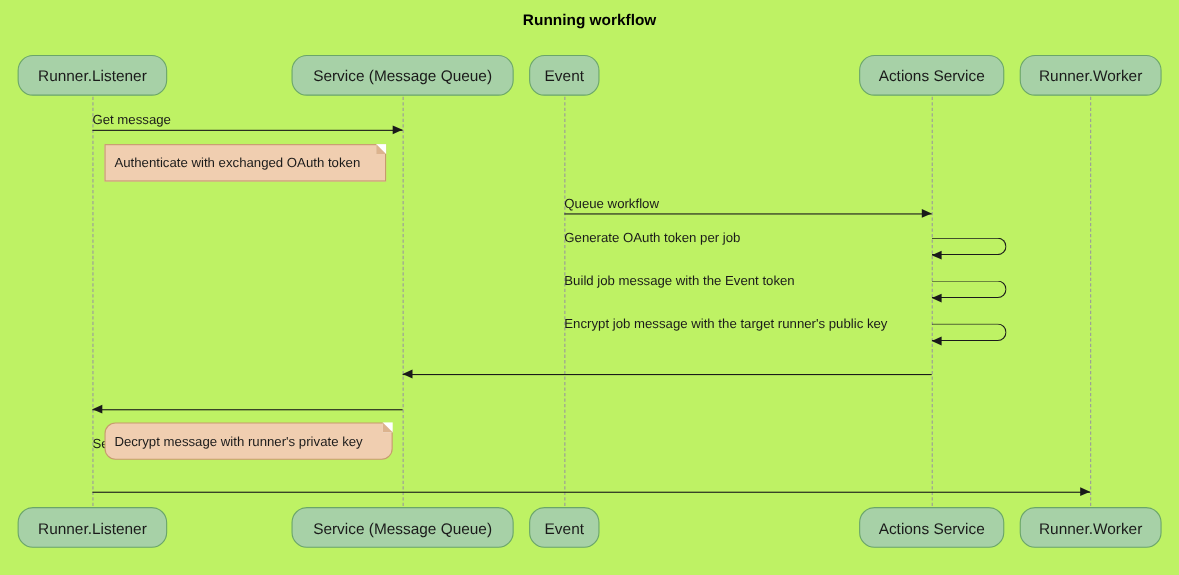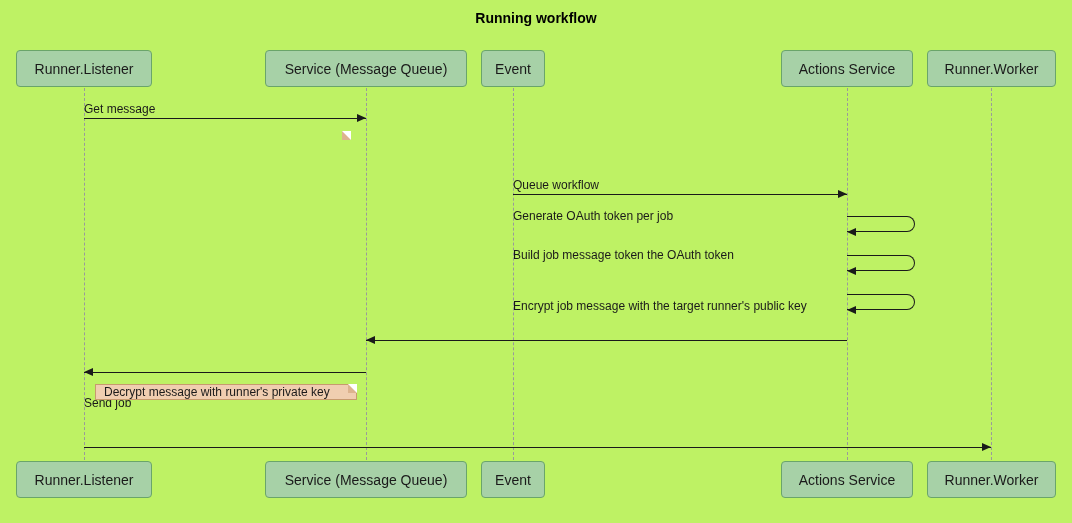--- a/index.html
+++ b/index.html
@@ -25,21 +25,21 @@
     text-align: center;
     font-size: 14px;
     font-weight: bold;
     color: #000000;
   }
   .actor-box {
     position: absolute;
     box-sizing: border-box;
     background: #a7d1a7;
     border: 1px solid #6aa56a;
-    border-radius: 4px;
+    border-radius: 14px;
     color: #1a1a1a;
     font-size: 14px;
     display: flex;
     align-items: center;
     justify-content: center;
     text-align: center;
     white-space: nowrap;
   }
   .lifeline {
     position: absolute;
@@ -140,46 +140,49 @@
     <span>Actions Service</span>
   </div>
   <div class="actor-box" style="left:927px; top:461px; width:129px; height:37px;">
     <span>Runner.Worker</span>
   </div>
 
   <div class="msg-label" style="left:84px; top:102px; width:282px;">Get message</div>
   <div class="msg-line" style="left:84px; top:118px; width:282px;"></div>
   <div class="arrow-head arrow-right" style="left:357px; top:114px;"></div>
 
+  <div class="note" style="left:95px; top:131px; width:256px; height:34px;">
+    <span>Authenticate with exchanged OAuth token</span>
+  </div>
   <div class="note-fold" style="left:342px; top:131px;"></div>
 
   <div class="msg-label" style="left:513px; top:178px; width:334px;">Queue workflow</div>
   <div class="msg-line" style="left:513px; top:194px; width:334px;"></div>
   <div class="arrow-head arrow-right" style="left:838px; top:190px;"></div>
 
   <div class="msg-label" style="left:513px; top:209px; width:334px;">Generate OAuth token per job</div>
   <div class="self-loop" style="left:847px; top:216px; width:68px; height:16px;"></div>
   <div class="arrow-head arrow-left" style="left:847px; top:228px;"></div>
 
-  <div class="msg-label" style="left:513px; top:248px; width:334px;">Build job message token the OAuth token</div>
+  <div class="msg-label" style="left:513px; top:248px; width:334px;">Build job message with the Event token</div>
   <div class="self-loop" style="left:847px; top:255px; width:68px; height:16px;"></div>
   <div class="arrow-head arrow-left" style="left:847px; top:267px;"></div>
 
-  <div class="msg-label" style="left:513px; top:287px; width:334px;margin-top:12px;">Encrypt job message with the target runner's public key</div>
+  <div class="msg-label" style="left:513px; top:287px; width:334px;">Encrypt job message with the target runner's public key</div>
   <div class="self-loop" style="left:847px; top:294px; width:68px; height:16px;"></div>
   <div class="arrow-head arrow-left" style="left:847px; top:306px;"></div>
 
   <div class="msg-line" style="left:366px; top:340px; width:481px;"></div>
   <div class="arrow-head arrow-left" style="left:366px; top:336px;"></div>
 
   <div class="msg-label" style="left:84px; top:356px; width:282px;margin-top:40px;">Send job</div>
   <div class="msg-line" style="left:84px; top:372px; width:282px;"></div>
   <div class="arrow-head arrow-left" style="left:84px; top:368px;"></div>
 
-  <div class="note" style="left:95px; top:384px; width:262px; height:16px;">
+  <div class="note" style="left:95px; top:384px; width:262px; height:34px;border-radius:10px;">
     <span>Decrypt message with runner's private key</span>
   </div>
   <div class="note-fold" style="left:348px; top:384px;"></div>
 
   <div class="msg-line" style="left:84px; top:447px; width:907px;"></div>
   <div class="arrow-head arrow-right" style="left:982px; top:443px;"></div>
 
 </div>
 
 </body></html>

